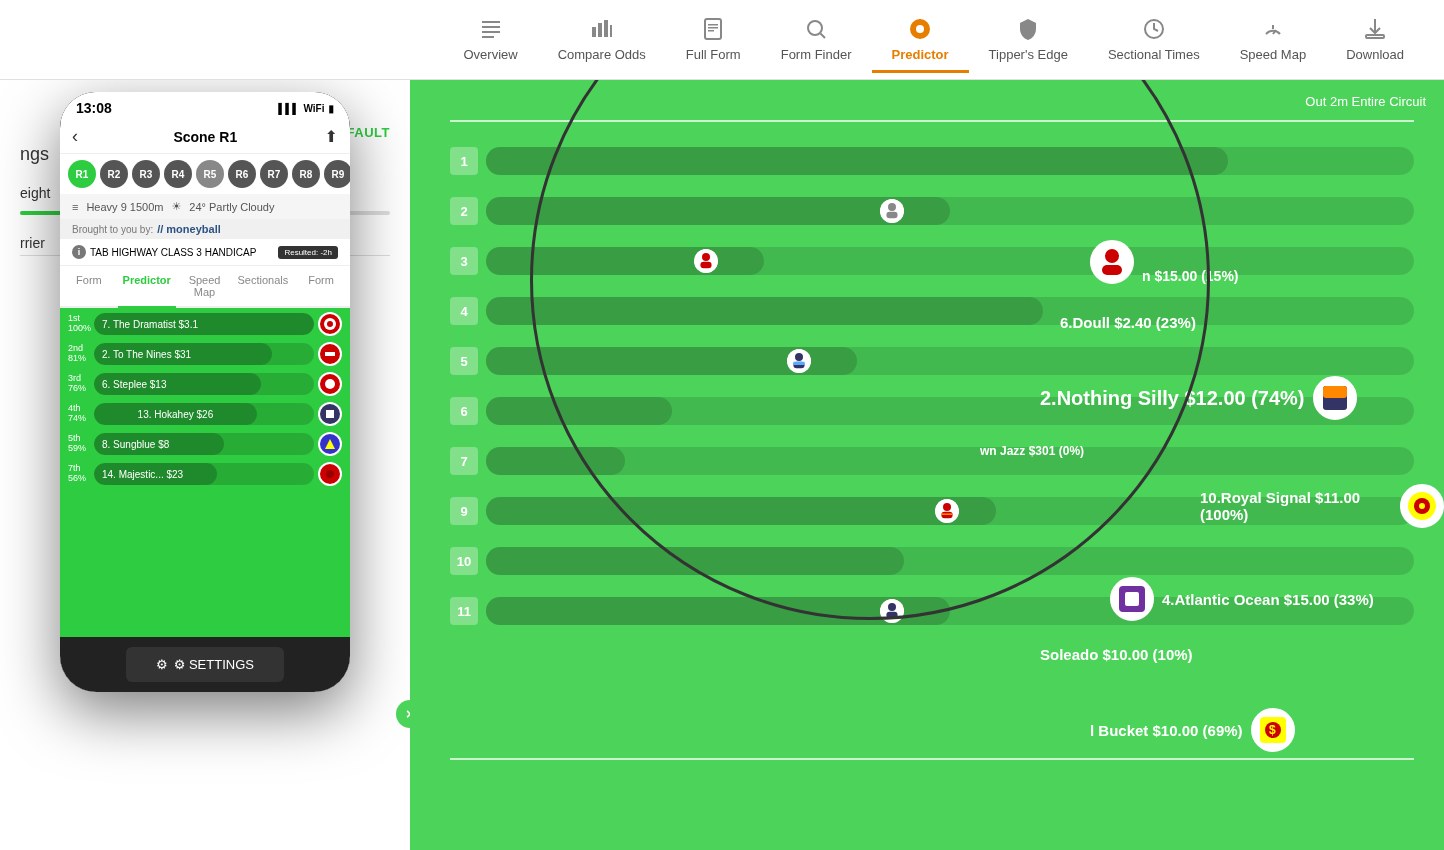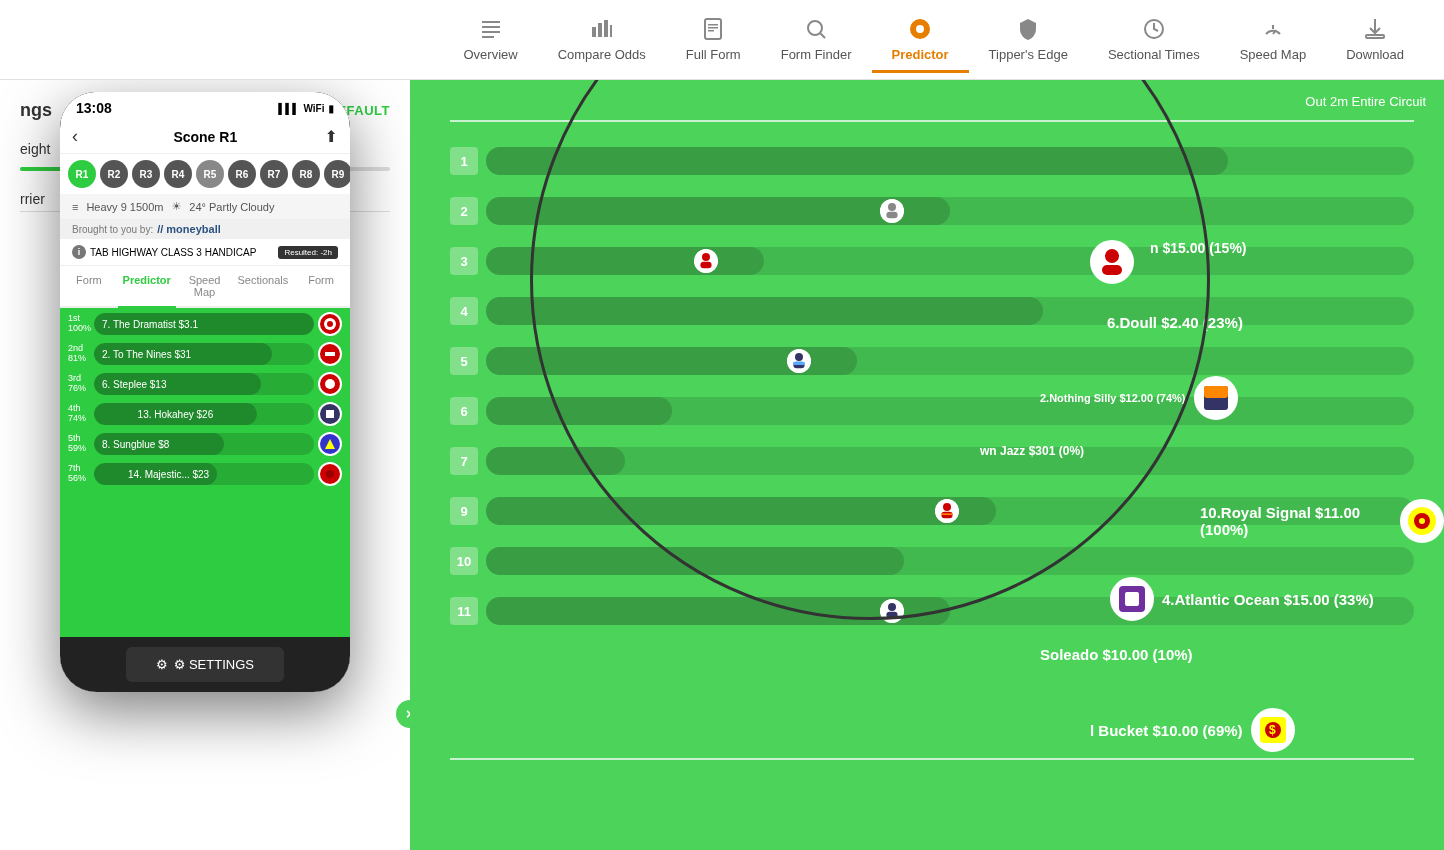--- a/index.html
+++ b/index.html
@@ -75,22 +75,23 @@
       padding: 20px;
     }
     .settings-header {
       display: flex;
       justify-content: space-between;
       align-items: center;
       margin-bottom: 20px;
     }
     .settings-title {
       font-size: 18px;
-      font-weight: 700;
+      font-weight: 400;
       color: #333;
+      margin-top: 44px;
     }
     .reset-btn {
       color: #2ecc40;
       font-size: 13px;
       font-weight: 600;
       cursor: pointer;
       letter-spacing: 0.5px;
     }
     .setting-row {
       margin-bottom: 20px;
@@ -689,21 +690,21 @@
             </div>
           </div>
 
 
           <div class="predictor-item">
             <div class="pred-rank">
                 <div>7th</div>
                 <div class="pct">56%</div>
               </div>
             <div class="pred-bar-container">
-              <div class="pred-bar" style="width:56%;justify-content:flex-end;">
+              <div class="pred-bar" style="width:56%;">
                 <span class="pred-horse-name">14. Majestic... $23</span>
               </div>
             </div>
             <div class="pred-jockey">
               <svg width="20" height="20" viewBox="0 0 20 20">
                   <circle cx="10" cy="10" r="10" fill="#c00"></circle>
                   <circle cx="10" cy="10" r="4" fill="#900"></circle>
                 </svg>
             </div>
           </div>
@@ -834,51 +835,51 @@
         <div class="pred-jockey" style="position:absolute;left:42%;top:50%;transform:translateY(-50%);">
           <svg width="30" height="30" viewBox="0 0 30 30">
               <circle cx="15" cy="15" r="15" fill="#fff"></circle>
               <circle cx="15" cy="10" r="5" fill="#336"></circle>
               <rect x="8" y="16" width="14" height="8" rx="4" fill="#336"></rect>
             </svg>
         </div>
       </div>
     </div>
 
-    <div style="position:absolute;top:160px;left:680px;display:flex;align-items:flex-start;gap:16px;">
+    <div style="position:absolute;top:160px;left:680px;display:flex;align-items:flex-end;gap:8px;">
       <div class="jockey-avatar">
         <svg width="38" height="38" viewBox="0 0 38 38">
             <circle cx="19" cy="19" r="19" fill="#fff"></circle>
             <circle cx="19" cy="13" r="7" fill="#c00"></circle>
             <rect x="9" y="22" width="20" height="10" rx="5" fill="#c00"></rect>
           </svg>
       </div>
       <span style="color:#fff;font-size:14px;font-weight:700;">n $15.00  (15%)</span>
     </div>
 
     <div style="position:absolute;top:234px;left:650px;display:flex;align-items:center;gap:6px;">
-      <span style="color:#fff;font-size:15px;font-weight:800;margin-left:47px;">6.Doull  $2.40   (23%)</span>
+      <span style="color:#fff;font-size:15px;font-weight:800;">6.Doull  $2.40   (23%)</span>
     </div>
 
     <div style="position:absolute;top:296px;left:630px;display:flex;align-items:center;gap:8px;">
-      <span style="color:#fff;font-size:11px;font-weight:800;">2.Nothing Silly  $12.00   (74%)</span>
+      <span style="color:#fff;font-size:20px;font-weight:800;">2.Nothing Silly  $12.00   (74%)</span>
       <div class="jockey-avatar">
         <svg width="38" height="38" viewBox="0 0 38 38">
             <circle cx="19" cy="19" r="19" fill="#fff"></circle>
             <rect x="7" y="7" width="24" height="24" rx="3" fill="#336"></rect>
             <rect x="7" y="7" width="24" height="12" rx="3" fill="#f80"></rect>
           </svg>
       </div>
     </div>
 
     <div style="position:absolute;top:364px;left:570px;display:flex;align-items:center;gap:6px;">
       <span style="color:#fff;font-size:12px;font-weight:800;">wn Jazz  $301    (0%)</span>
     </div>
 
-    <div style="position:absolute;top:419px;left:790px;display:flex;align-items:center;gap:16px;justify-content:flex-end;">
+    <div style="position:absolute;top:404px;left:790px;display:flex;align-items:center;gap:16px;justify-content:flex-end;">
       <span style="color:#fff;font-size:15px;font-weight:800;">10.Royal Signal  $11.00   (100%)</span>
       <div class="jockey-avatar">
         <svg width="38" height="38" viewBox="0 0 38 38">
             <circle cx="19" cy="19" r="19" fill="#fff"></circle>
             <circle cx="19" cy="19" r="14" fill="#ff0"></circle>
             <circle cx="19" cy="19" r="8" fill="#c00"></circle>
             <circle cx="19" cy="19" r="3" fill="#ff0"></circle>
           </svg>
       </div>
     </div>

